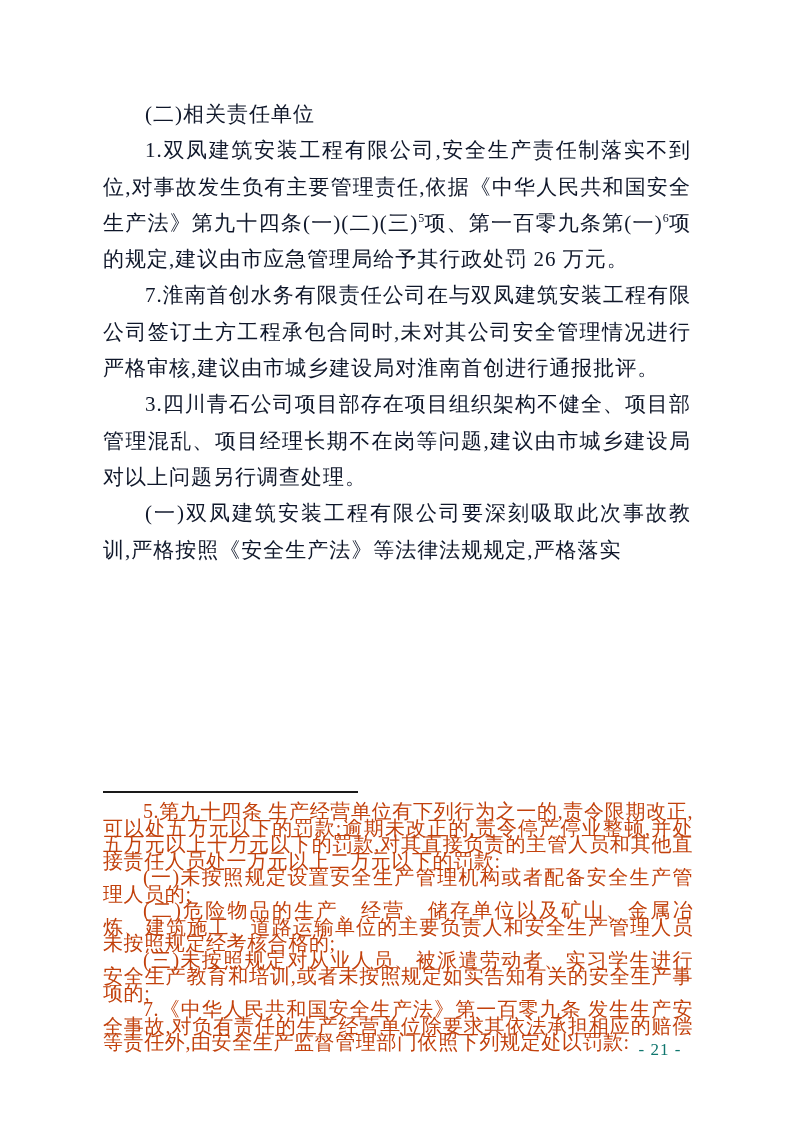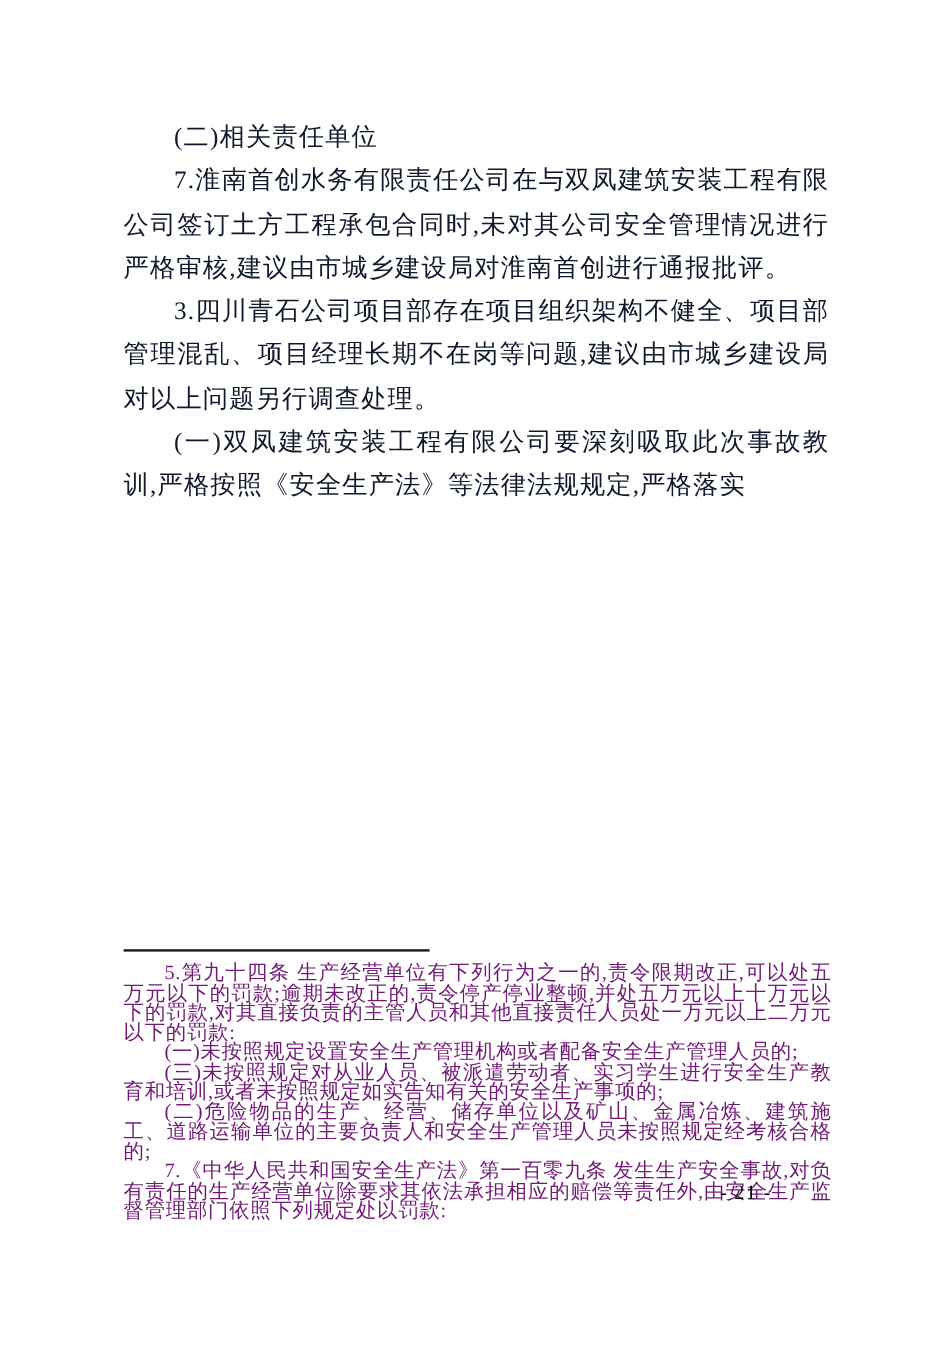--- a/index.html
+++ b/index.html
@@ -59,64 +59,66 @@
     width: 590px;
   }
   .footnote-rule {
     width: 255px;
     height: 0;
     border-top: 2px solid #1a1a1a;
     margin: 0 0 10px 0;
   }
   .fn-text {
     margin: 0;
-    font-size: 17px;
+    font-size: 20px;
     line-height: 16.5px;
     letter-spacing: 0.6px;
     text-align: justify;
     text-indent: 2em;
-    color: #701a75;
+    color: #c2410c;
   }
   .page-number {
     position: absolute;
     left: 600px;
-    top: 984px;
+    top: 1040px;
     width: 120px;
+    text-align: center;
     font-size: 17px;
     letter-spacing: 1px;
-    color: #000000;
+    color: #0f766e;
   }
 </style>
 </head>
 <body>
 
 <div class="page">
 
   <div class="content">
 
     <p class="body-text section-heading">(二)相关责任单位</p>
 
+    <p class="body-text"><span>1.双凤建筑安装工程有限公司,安全生产责任制落实不到位,对事故发生负有主要管理责任,依据《中华人民共和国安全生产法》第九十四条(一)(二)(三)</span><sup class="fn-ref">5</sup><span>项、第一百零九条第(一)</span><sup class="fn-ref">6</sup><span>项的规定,建议由市应急管理局给予其行政处罚 26 万元。</span></p>
 
     <p class="body-text">7.淮南首创水务有限责任公司在与双凤建筑安装工程有限公司签订土方工程承包合同时,未对其公司安全管理情况进行严格审核,建议由市城乡建设局对淮南首创进行通报批评。</p>
 
     <p class="body-text">3.四川青石公司项目部存在项目组织架构不健全、项目部管理混乱、项目经理长期不在岗等问题,建议由市城乡建设局对以上问题另行调查处理。</p>
 
 
 
     <p class="body-text">(一)双凤建筑安装工程有限公司要深刻吸取此次事故教训,严格按照《安全生产法》等法律法规规定,严格落实</p>
 
   </div>
 
   <div class="footnotes">
 
     <div class="footnote-rule"></div>
 
     <p class="fn-text">5.第九十四条 生产经营单位有下列行为之一的,责令限期改正,可以处五万元以下的罚款;逾期未改正的,责令停产停业整顿,并处五万元以上十万元以下的罚款,对其直接负责的主管人员和其他直接责任人员处一万元以上二万元以下的罚款:</p>
     <p class="fn-text">(一)未按照规定设置安全生产管理机构或者配备安全生产管理人员的;</p>
+    <p class="fn-text">(二)危险物品的生产、经营、储存单位以及矿山、金属冶炼、建筑施工、道路运输单位的主要负责人和安全生产管理人员未按照规定经考核合格的;</p>
     <p class="fn-text">(三)未按照规定对从业人员、被派遣劳动者、实习学生进行安全生产教育和培训,或者未按照规定如实告知有关的安全生产事项的;</p>
-    <p class="fn-text">(二)危险物品的生产、经营、储存单位以及矿山、金属冶炼、建筑施工、道路运输单位的主要负责人和安全生产管理人员未按照规定经考核合格的;</p>
     <p class="fn-text">7.《中华人民共和国安全生产法》第一百零九条 发生生产安全事故,对负有责任的生产经营单位除要求其依法承担相应的赔偿等责任外,由安全生产监督管理部门依照下列规定处以罚款:</p>
 
   </div>
 
   <div class="page-number">- 21 -</div>
 
 </div>
 
 </body></html>

